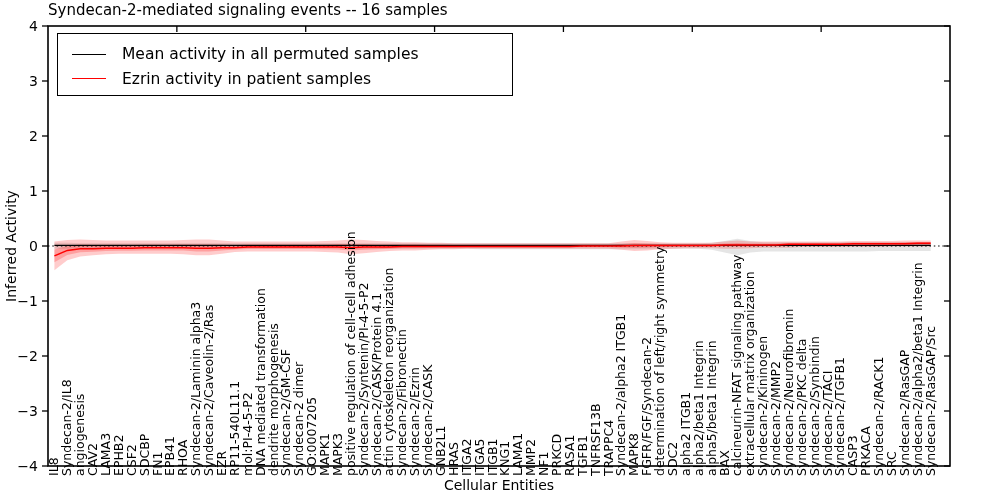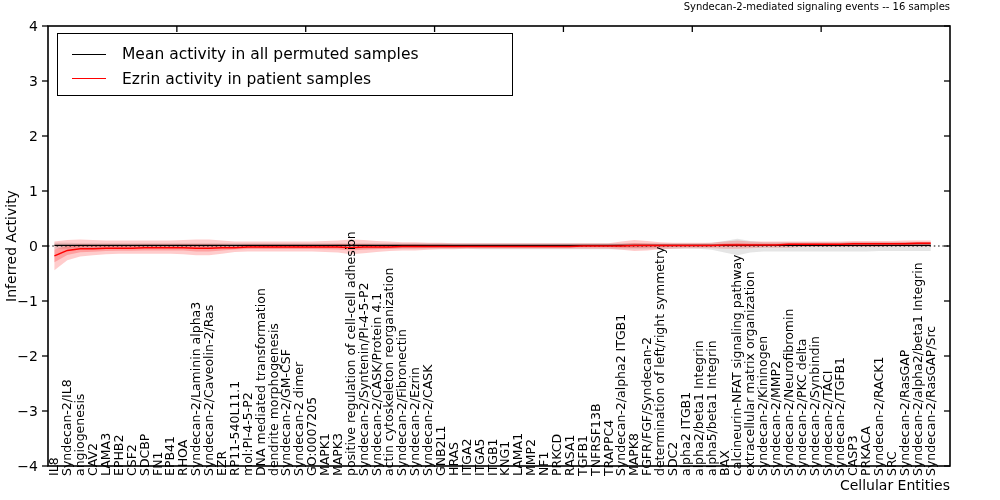--- a/index.html
+++ b/index.html
@@ -2,25 +2,25 @@
 <html><head>
 <meta charset="utf-8">
 <style>
   html,body{margin:0;padding:0;background:#fff;}
   #figure{
     position:relative;width:1000px;height:500px;background:#ffffff;
     font-family:"DejaVu Sans","Liberation Sans",sans-serif;overflow:hidden;
   }
   #chart-svg{position:absolute;left:0;top:0;}
   .fig-title{
-    position:absolute;left:48px;top:1px;width:902px;text-align:right;
-    font-size:10px;color:#000;
+    position:absolute;left:48px;top:1px;width:902px;text-align:left;
+    font-size:15px;color:#000;
   }
   .xaxis-label{
-    position:absolute;left:48px;top:477px;width:902px;text-align:right;
+    position:absolute;left:48px;top:477px;width:902px;text-align:center;
     font-size:14px;color:#000;
   }
   .yaxis-label-wrap{
     position:absolute;left:0;top:0;width:22px;height:492px;
     display:flex;align-items:center;justify-content:center;
   }
   .yaxis-label{
     transform:rotate(-90deg);white-space:nowrap;font-size:14px;color:#000;
   }
   .legend{

